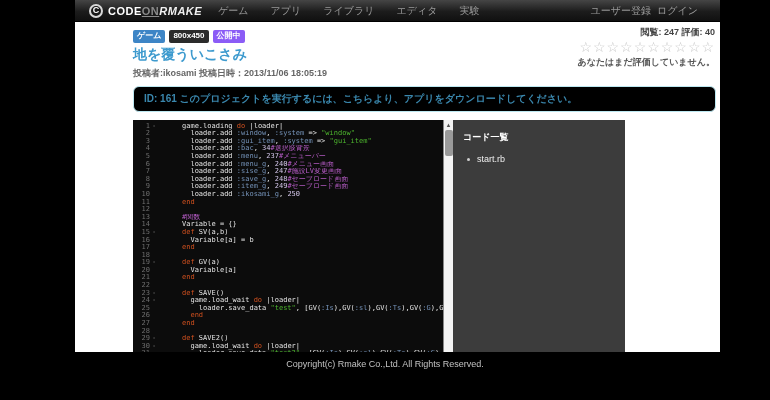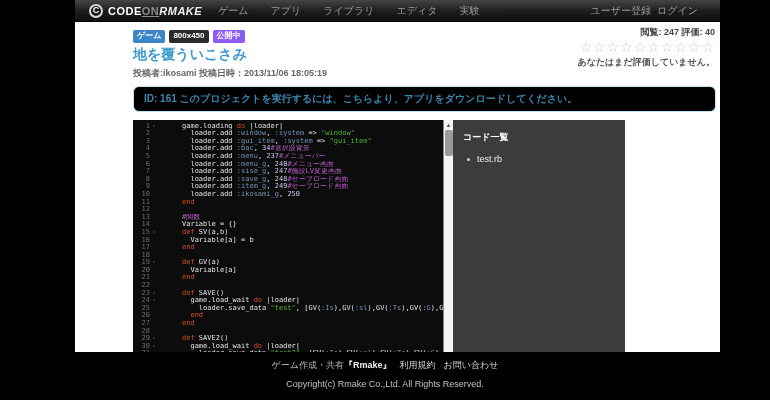--- a/index.html
+++ b/index.html
@@ -191,25 +191,24 @@
           <div class="cl"><span class="ln">30</span><span class="fd">-</span><span class="code"><span class="tk-p">  game.load_wait </span><span class="tk-k">do</span><span class="tk-p"> |loader|</span></span></div>
           <div class="cl"><span class="ln">31</span><span class="fd"></span><span class="code"><span class="tk-p">    loader.save_data </span><span class="tk-str">"test2"</span><span class="tk-p">, [GV(</span><span class="tk-s">:Is</span><span class="tk-p">),GV(</span><span class="tk-s">:sl</span><span class="tk-p">),GV(</span><span class="tk-s">:Ts</span><span class="tk-p">),GV(</span><span class="tk-s">:G</span><span class="tk-p">),GV(</span><span class="tk-s">:ten</span></span></div>
         </div>
       <div class="scrollbar">
         <div class="sb-arrow">▲</div>
         <div class="sb-thumb"></div>
       </div>
       <div class="side-panel">
         <div class="panel-heading">コード一覧</div>
         <ul class="file-list">
-            <li>test.rb</li>
+            <li>start.rb</li>
           </ul>
       </div>
       <div class="code-gap"></div>
     </div>
 
   </main>
 </div>
 
 <footer class="footer">
-  <div class="footer-line1"><span>ゲーム作成・共有</span><span class="footer-rmake">『Rmake』</span><span><a class="footer-link">利用規約</a><a class="footer-link">お問い合わせ</a></span></div>
   <div class="footer-copy">Copyright(c) Rmake Co.,Ltd. All Rights Reserved.</div>
 </footer>
 
 </body></html>

